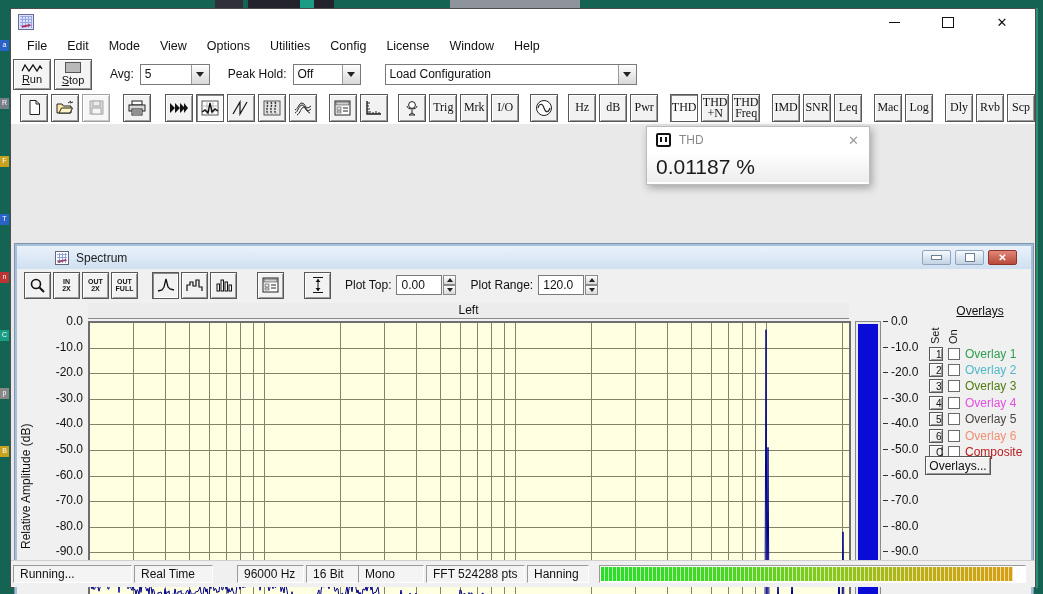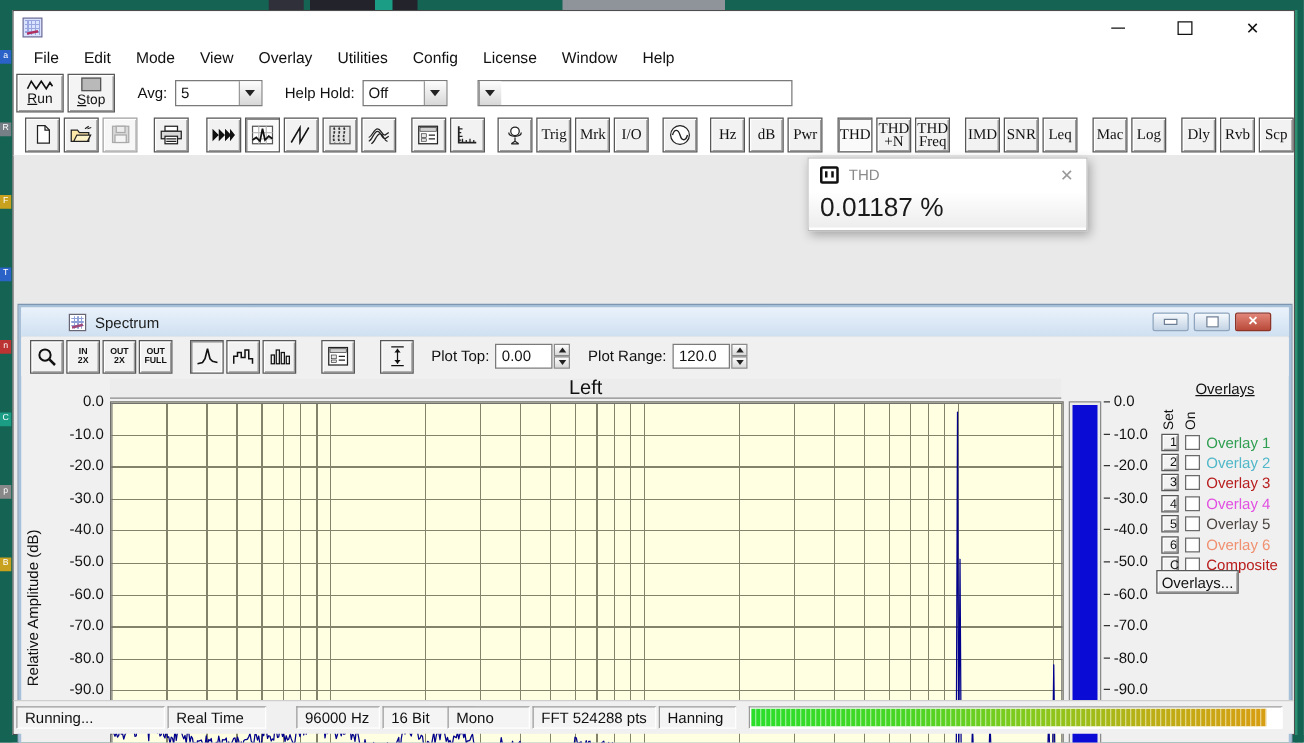--- a/index.html
+++ b/index.html
@@ -89,21 +89,21 @@
   .sp-btn.pressed{box-shadow:inset 1px 1px 0 #8a8a8a,inset -1px -1px 0 #fff;}
   .sp-txt{font-size:7px;font-weight:bold;line-height:7px;text-align:center;color:#111;}
   .sp-label{font-size:12px;color:#111;margin:0 5px 0 14px;}
   .sp-input{width:46px;height:20px;border:1px solid #7a7a7a;background:#fff;font-size:12px;padding:0 0 0 4px;box-sizing:border-box;font-family:"Liberation Sans",sans-serif;color:#111;}
   .spinner{width:13px;height:20px;display:flex;flex-direction:column;margin-left:1px;}
   .spin-half{flex:1;background:linear-gradient(#fdfdfd,#d8d8d8);border:1px solid #8a8a8a;display:flex;align-items:center;justify-content:center;box-sizing:border-box;}
   .tri-up-s{width:0;height:0;border-left:3px solid transparent;border-right:3px solid transparent;border-bottom:4px solid #222;}
   .tri-down-s{width:0;height:0;border-left:3px solid transparent;border-right:3px solid transparent;border-top:4px solid #222;}
   
   #channel-header{position:absolute;left:71px;top:57px;width:761px;height:16px;background:#ececec;border-bottom:1px solid #8a8a8a;
-    font-size:16px;color:#111;text-align:center;line-height:15px;box-sizing:border-box;}
+    font-size:12px;color:#111;text-align:center;line-height:15px;box-sizing:border-box;}
   #plot-box{position:absolute;left:71px;top:75px;width:761px;height:325px;background:#ffffe1;border:1px solid #6e6e6e;box-sizing:content-box;}
   #plot-box svg{position:absolute;left:0;top:0;}
   #y-axis-title{position:absolute;left:2px;top:120px;width:16px;height:240px;
     writing-mode:vertical-rl;transform:rotate(180deg);font-size:12px;color:#111;text-align:center;}
   .ytick-label{position:absolute;width:46px;text-align:right;font-size:12px;color:#111;height:13px;line-height:13px;}
   .rtick-row{position:absolute;height:13px;line-height:13px;font-size:12px;color:#111;display:flex;align-items:center;}
   .rtick-dash{width:5px;height:1px;background:#333;margin-right:3px;}
   
   #pwr-bar{position:absolute;left:838px;top:75px;width:26px;height:312px;background:#eaeaea;border:1px solid #8a8a8a;box-sizing:border-box;}
   #pwr-fill{position:absolute;left:2px;right:2px;top:2px;background:#0b0bd6;}
@@ -174,21 +174,21 @@
         </div>
       <div class="winctl">✕</div>
     </div>
   </div>
 
   <div id="menu-bar">
       <div class="menu-item">File</div>
       <div class="menu-item">Edit</div>
       <div class="menu-item">Mode</div>
       <div class="menu-item">View</div>
-      <div class="menu-item">Overlay</div>
+      <div class="menu-item">Options</div>
       <div class="menu-item">Utilities</div>
       <div class="menu-item">Config</div>
       <div class="menu-item">License</div>
       <div class="menu-item">Window</div>
       <div class="menu-item">Help</div>
     </div>
 
   <div id="toolbar1">
     <div class="bigbtn" style="margin-left:2px;">
       <svg width="22" height="10" viewBox="0 0 22 10">
@@ -200,28 +200,29 @@
       <span class="stop-glyph"></span>
       <span id="stop-label"><u>S</u>top</span>
     </div>
     <span class="tb-label">Avg:</span>
     <div class="combo" style="width:70px;">
       <span class="combo-text">5</span>
       <span class="combo-arrow">
           <span class="tri-down"></span>
         </span>
     </div>
-    <span class="tb-label">Help Hold:</span>
+    <span class="tb-label">Peak Hold:</span>
     <div class="combo" style="width:68px;">
       <span class="combo-text">Off</span>
       <span class="combo-arrow">
           <span class="tri-down"></span>
         </span>
     </div>
     <div class="combo" style="width:252px;margin-left:24px;">
+      <span class="combo-text">Load Configuration</span>
       <span class="combo-arrow">
           <span class="tri-down"></span>
         </span>
     </div>
   </div>
 
   <div id="toolbar2">
       <button class="tb-btn">
         <span class="tb-ico">
           <svg width="17" height="17" viewBox="0 0 17 17">
@@ -633,21 +634,21 @@
               <span class="ov-label" style="color: rgb(47, 158, 80);">Overlay 1</span>
             </div>
             <div class="ov-row" style="top: 58.4px;">
               <button class="ov-btn">2</button>
               <span class="ov-check"></span>
               <span class="ov-label" style="color: rgb(79, 184, 201);">Overlay 2</span>
             </div>
             <div class="ov-row" style="top: 74.8px;">
               <button class="ov-btn">3</button>
               <span class="ov-check"></span>
-              <span class="ov-label" style="color: #b91c1c;">Overlay 3</span>
+              <span class="ov-label" style="color: #4d7c0f;">Overlay 3</span>
             </div>
             <div class="ov-row" style="top: 91.2px;">
               <button class="ov-btn">4</button>
               <span class="ov-check"></span>
               <span class="ov-label" style="color: rgb(226, 79, 226);">Overlay 4</span>
             </div>
             <div class="ov-row" style="top: 107.6px;">
               <button class="ov-btn">5</button>
               <span class="ov-check"></span>
               <span class="ov-label" style="color: rgb(75, 68, 64);">Overlay 5</span>

